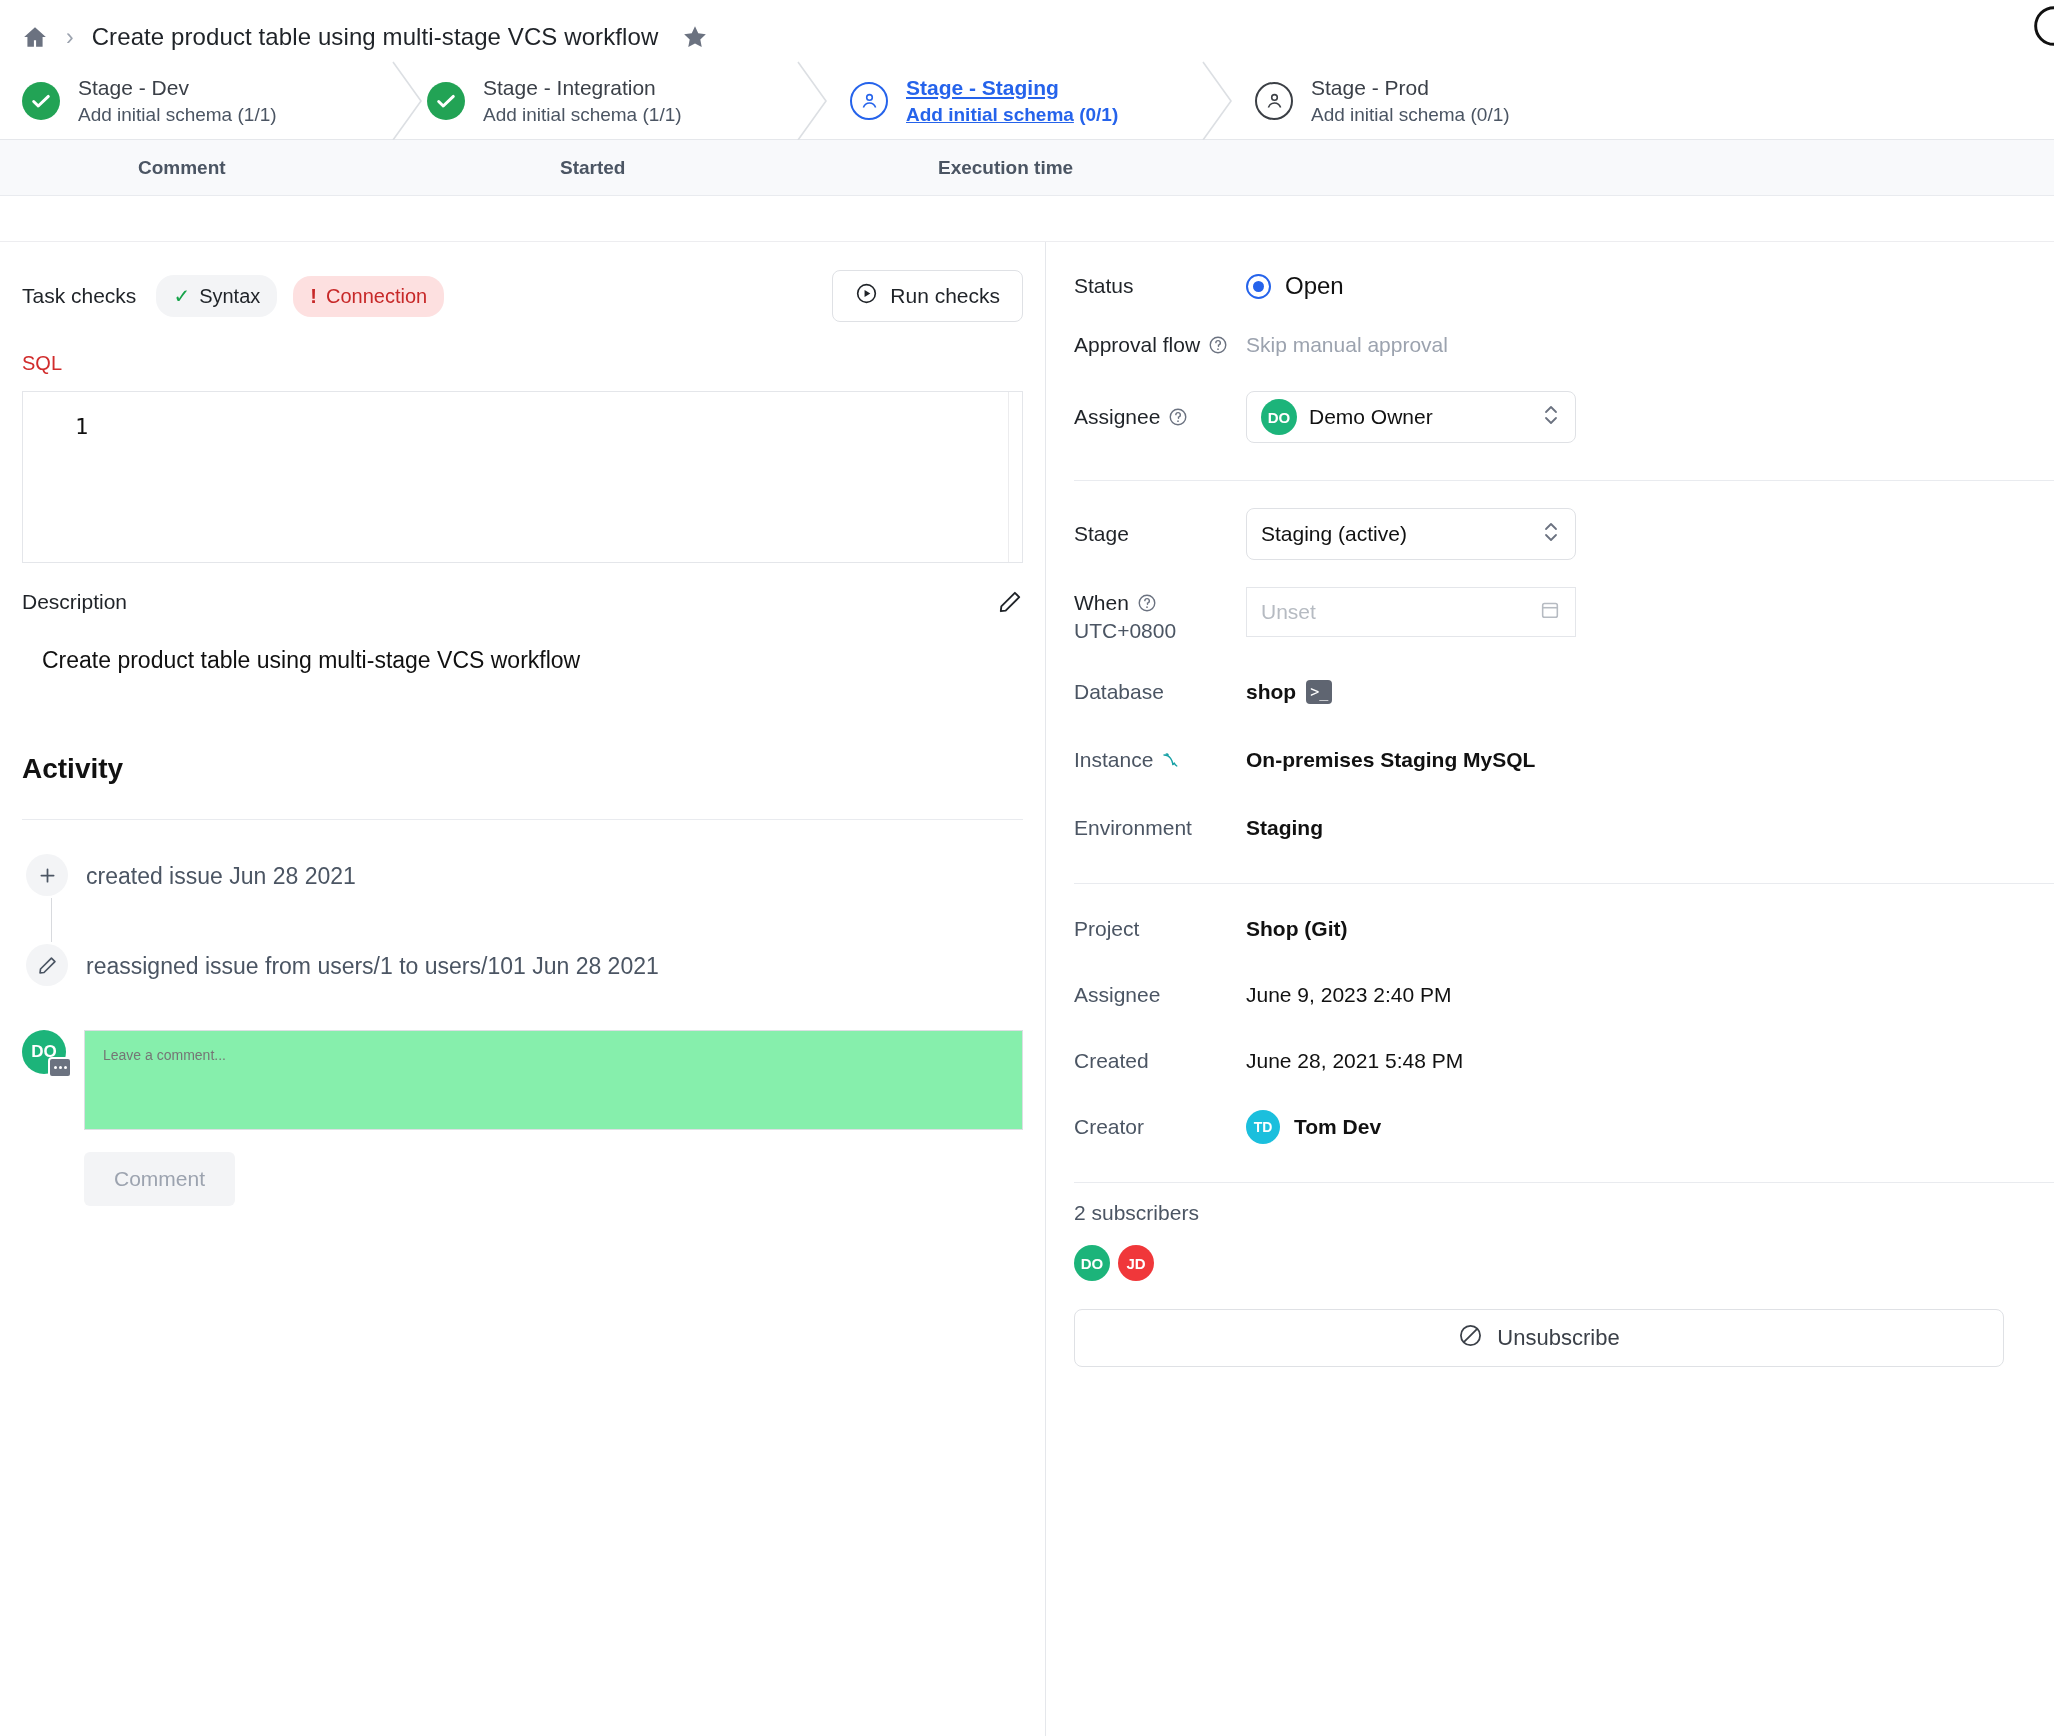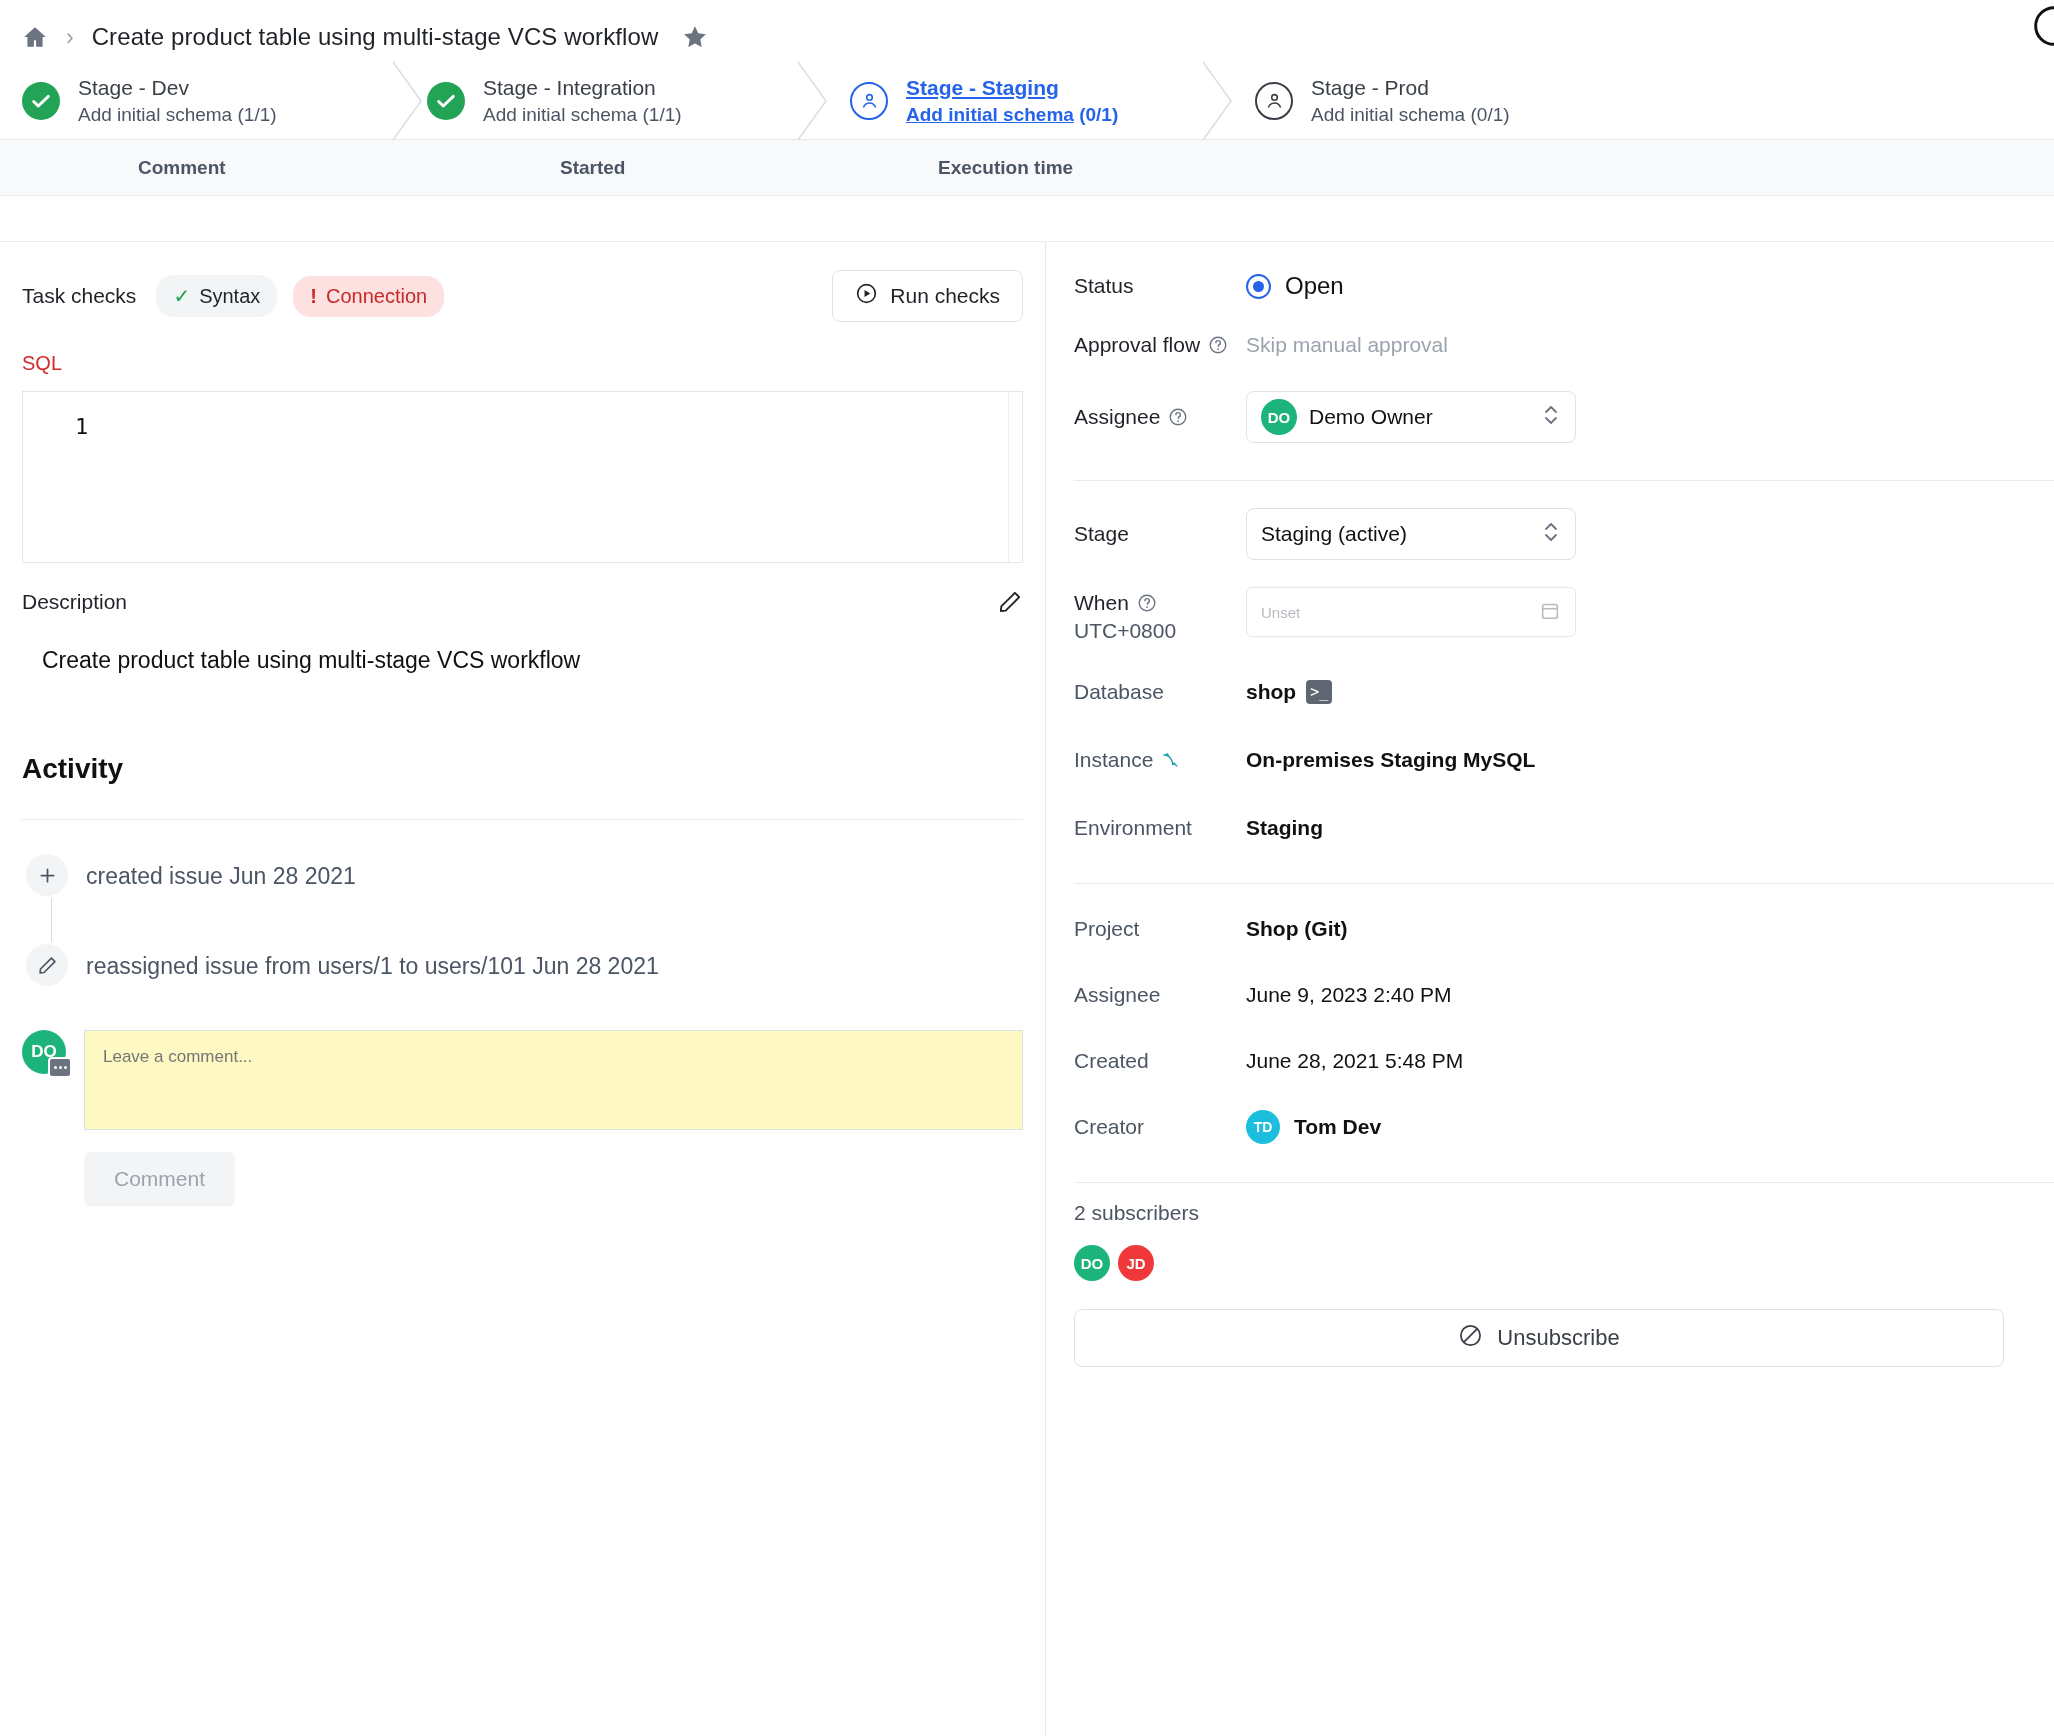--- a/index.html
+++ b/index.html
@@ -154,22 +154,22 @@
   .av-md { width: 36px; height: 36px; font-size: 15px; }
   .av-sm { width: 34px; height: 34px; font-size: 14px; }
   .av-wrap { position: relative; width: 44px; height: 44px; flex: none; }
   .av-badge {
     position: absolute; right: -6px; bottom: -4px; width: 24px; height: 21px;
     background: #6b7280; border-radius: 4px; border: 2px solid #fff;
     display:flex; align-items:center; justify-content:center;
   }
   .av-badge i { width:3px;height:3px;background:#fff;border-radius:50%;margin:0 1px;display:inline-block;}
   .comment-input {
-    flex: 1; height: 100px; border: 1px solid #dcdfe3; background: #fef9c3;
-    padding: 16px 18px; font-size: 17px; color: #6b7280;
+    flex: 1; height: 100px; border: 1px solid #dcdfe3; background: #86efac;
+    padding: 16px 18px; font-size: 14px; color: #6b7280;
     font-family: "Liberation Sans", sans-serif; resize: none; outline: none;
   }
   .comment-btn {
     margin-top: 22px; margin-left: 62px; background: #f3f4f6; border: none;
     border-radius: 6px; padding: 15px 30px; font-size: 21px; color: #9ca3af;
     cursor: pointer; font-family: "Liberation Sans", sans-serif;
   }
 
   
   .side-row { display: flex; align-items: center; min-height: 54px; }
@@ -191,23 +191,23 @@
   .radio-dot i { width: 11px; height: 11px; border-radius: 50%; background: #2563eb; }
   .status-text { font-size: 24px; color: #111; }
 
   .select-box {
     flex: 1; max-width: 330px; border: 1px solid #dfe1e5; border-radius: 8px;
     height: 52px; display: flex; align-items: center; padding: 0 14px;
     gap: 12px; background: #fff; font-size: 21px; color: #111; cursor: pointer;
   }
   .select-box .chev { margin-left: auto; color: #6b7280; }
   .input-box {
-    flex: 1; max-width: 330px; border: 1px solid #e4e6ea; border-radius: 6px;
+    flex: 1; max-width: 330px; border: 1px solid #e4e6ea; border-radius: 0;
     height: 50px; display: flex; align-items: center; padding: 0 14px;
-    background: #fff; font-size: 15px; color: #b6bbc2; cursor: text;
+    background: #fff; font-size: 21px; color: #b6bbc2; cursor: text;
   }
   .input-box .cal { margin-left: auto; color: #b6bbc2; }
 
   .divider { border-top: 1px solid #e9ebef; margin: 20px 0 18px 0; }
 
   .term-chip {
     display: inline-flex; align-items: center; justify-content: center;
     background: #5f6571; border-radius: 4px; width: 26px; height: 24px;
     margin-left: 10px; color: #fff; font-size: 15px; font-family: "DejaVu Sans Mono", monospace;
   }

